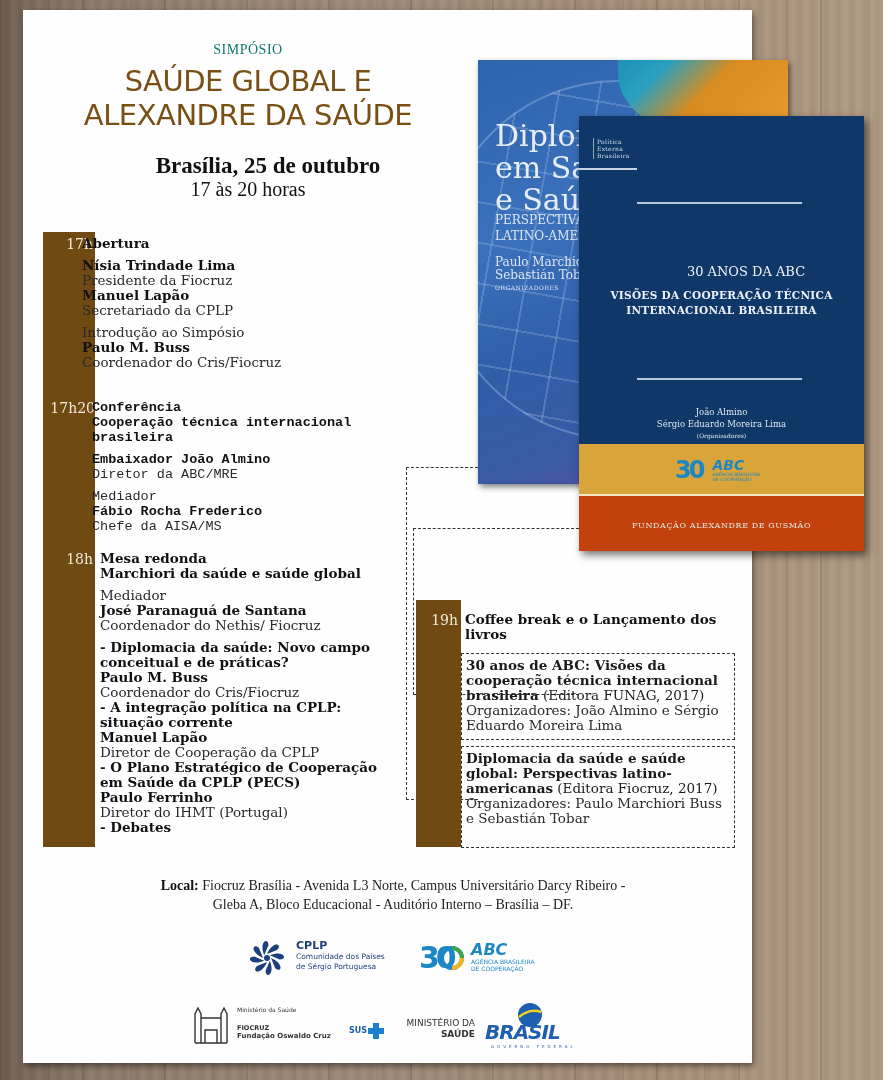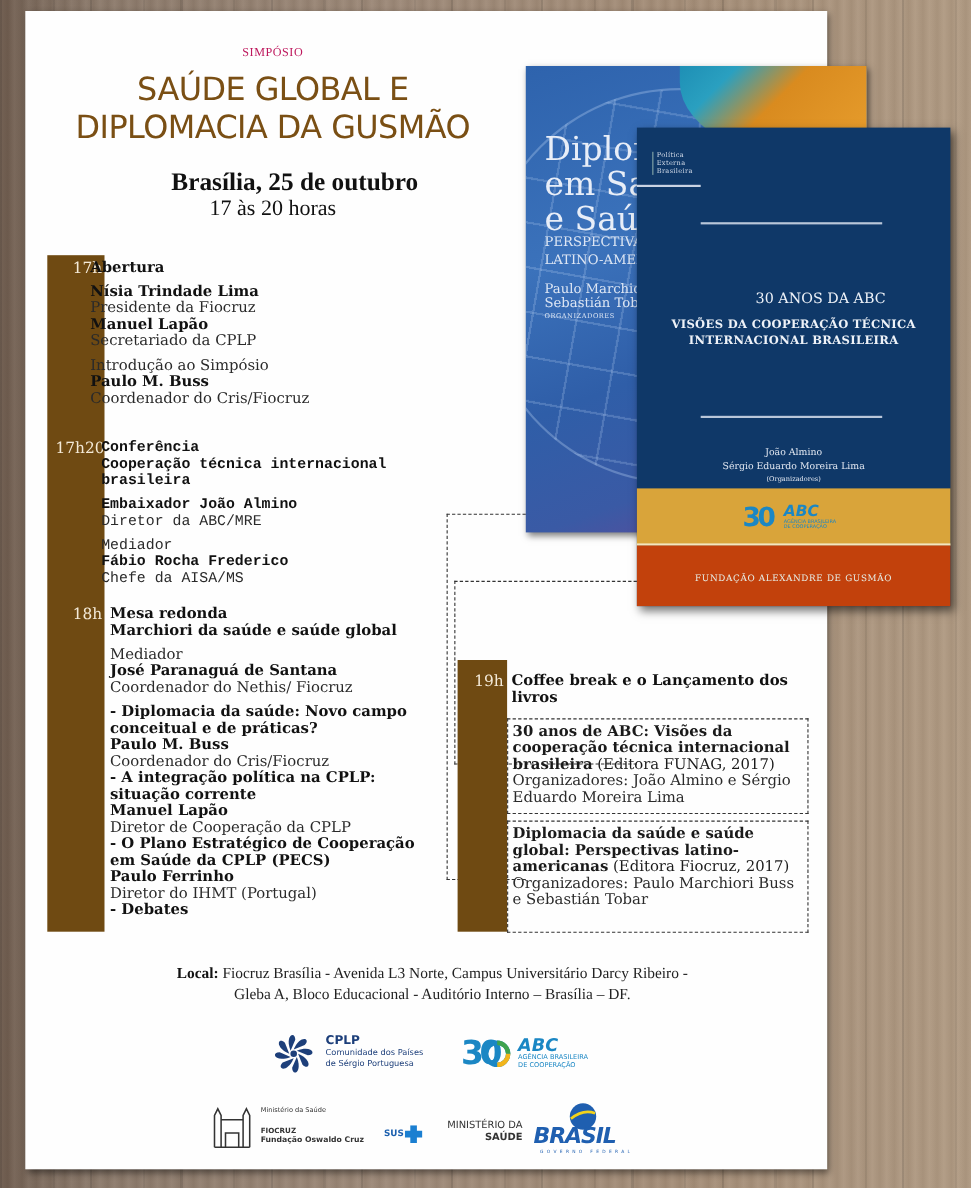--- a/index.html
+++ b/index.html
@@ -18,21 +18,21 @@
       linear-gradient(90deg, #6d5a4c 0%, #7a685a 3%, #8b796a 10%, #9c8877 40%, #a48d77 70%, #b09a82 100%);
   }
   .page {
     position: absolute; left: 23px; top: 10px; width: 729px; height: 1053px;
     background: #fefefe;
     box-shadow: 2px 3px 6px rgba(0,0,0,0.45);
   }
   .abs { position: absolute; }
 
   
-  .kicker { left: 0; width: 450px; top: 32px; text-align: center; color: #be185d; font-size: 11px; letter-spacing: 0.5px; font-family: "Liberation Serif", serif; }
+  .kicker { left: 0; width: 450px; top: 32px; text-align: center; color: #0f766e; font-size: 14px; letter-spacing: 0.5px; font-family: "Liberation Serif", serif; }
   .title { left: 0; width: 450px; top: 54px; text-align: center; color: #7a4f14; font-family: "DejaVu Sans", sans-serif; font-size: 29px; line-height: 34px; letter-spacing: -0.5px; }
   .date { left: 0; width: 450px; top: 143px; text-align: center; font-family: "Liberation Serif", serif; font-weight: bold; font-size: 23px; color: #111; padding-left: 40px; }
   .hours { left: 0; width: 450px; top: 168px; text-align: center; font-family: "Liberation Serif", serif; font-size: 20px; color: #111; }
 
   
   .bar { background: #6f4a12; }
   .time { position: absolute; color: #f4ead8; font-weight: normal; font-size: 14px; text-align: right; }
   .block { position: absolute; font-size: 13.5px; line-height: 15px; color: #1a1a1a; }
   .block .b { font-weight: bold; color: #111; display: block; }
   .block .n { display: block; color: #2a2a2a; }
@@ -94,21 +94,21 @@
   .logo-text { font-family: "DejaVu Sans", sans-serif; }
 </style>
 </head>
 <body>
 
 <div class="page">
 
   <div class="abs kicker">SIMPÓSIO</div>
   <div class="abs title">
     <div>SAÚDE GLOBAL E</div>
-    <div>DIPLOMACIA DA GUSMÃO</div>
+    <div>ALEXANDRE DA SAÚDE</div>
   </div>
   <div class="abs date">Brasília, 25 de outubro</div>
   <div class="abs hours">17 às 20 horas</div>
 
   <div class="abs bar" style="left:20px; top:222px; width:52px; height:615px;"></div>
 
   <div class="time" style="left:20px; top:226px; width:50px;">17h</div>
   <div class="block" style="left:59px; top:226px; width:300px;">
     <span class="b">Abertura</span>
     <span class="gap"></span>

